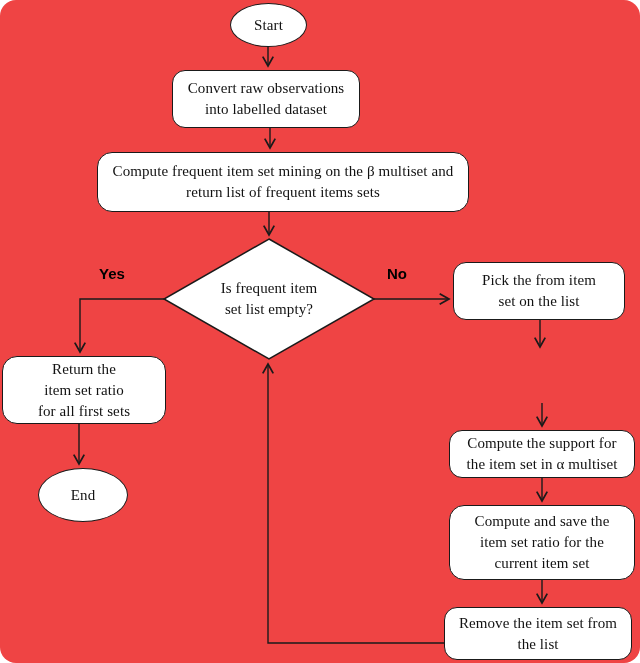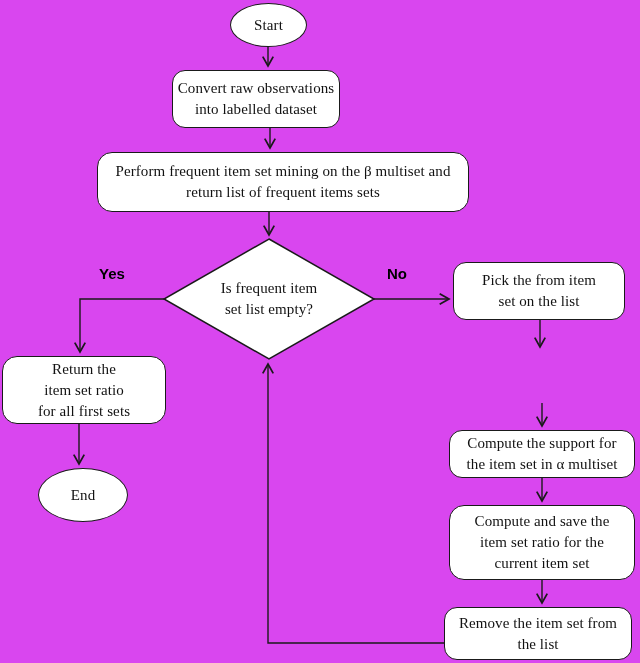--- a/index.html
+++ b/index.html
@@ -1,23 +1,24 @@
 <!DOCTYPE html>
 <html><head>
 <meta charset="utf-8">
 <style>
   html, body { margin: 0; padding: 0; background: #ffffff; }
   #canvas {
     position: relative;
     width: 640px;
     height: 663px;
-    background: #d946ef;
+    background: #ef4444;
     font-family: "Liberation Serif", serif;
     color: #111111;
     overflow: hidden;
+    border-radius: 16px;
   }
   #edges {
     position: absolute;
     left: 0; top: 0;
     width: 640px; height: 663px;
     z-index: 1;
   }
   .node {
     position: absolute;
     box-sizing: border-box;
@@ -82,27 +83,27 @@
       <path d="M542,478 L542,501" marker-end="url(#arr)"></path>
       <path d="M542,580 L542,603" marker-end="url(#arr)"></path>
       <path d="M446,643 L268,643 L268,364" marker-end="url(#arr)"></path>
     </g>
   </svg>
 
   <div class="node terminator" style="left:230px; top:3px; width:77px; height:44px;">
     <span class="node-label">Start</span>
   </div>
 
-  <div class="node process" style="left:172px; top:70px; width:168px; height:58px;">
+  <div class="node process" style="left:172px; top:70px; width:188px; height:58px;">
     <span class="node-label">Convert raw observations
 into labelled dataset</span>
   </div>
 
   <div class="node process" style="left:97px; top:152px; width:372px; height:60px; border-radius:15px;">
-    <span class="node-label">Perform frequent item set mining on the β multiset and
+    <span class="node-label">Compute frequent item set mining on the β multiset and
 return list of frequent items sets</span>
   </div>
 
   <div class="decision-label" style="left:180px; top:277px; width:178px; height:44px;">
     <span class="node-label">Is frequent item
 set list empty?</span>
   </div>
 
   <div class="edge-label" style="left:94px; top:265px; width:36px;">Yes</div>
   <div class="edge-label" style="left:380px; top:265px; width:34px;">No</div>

